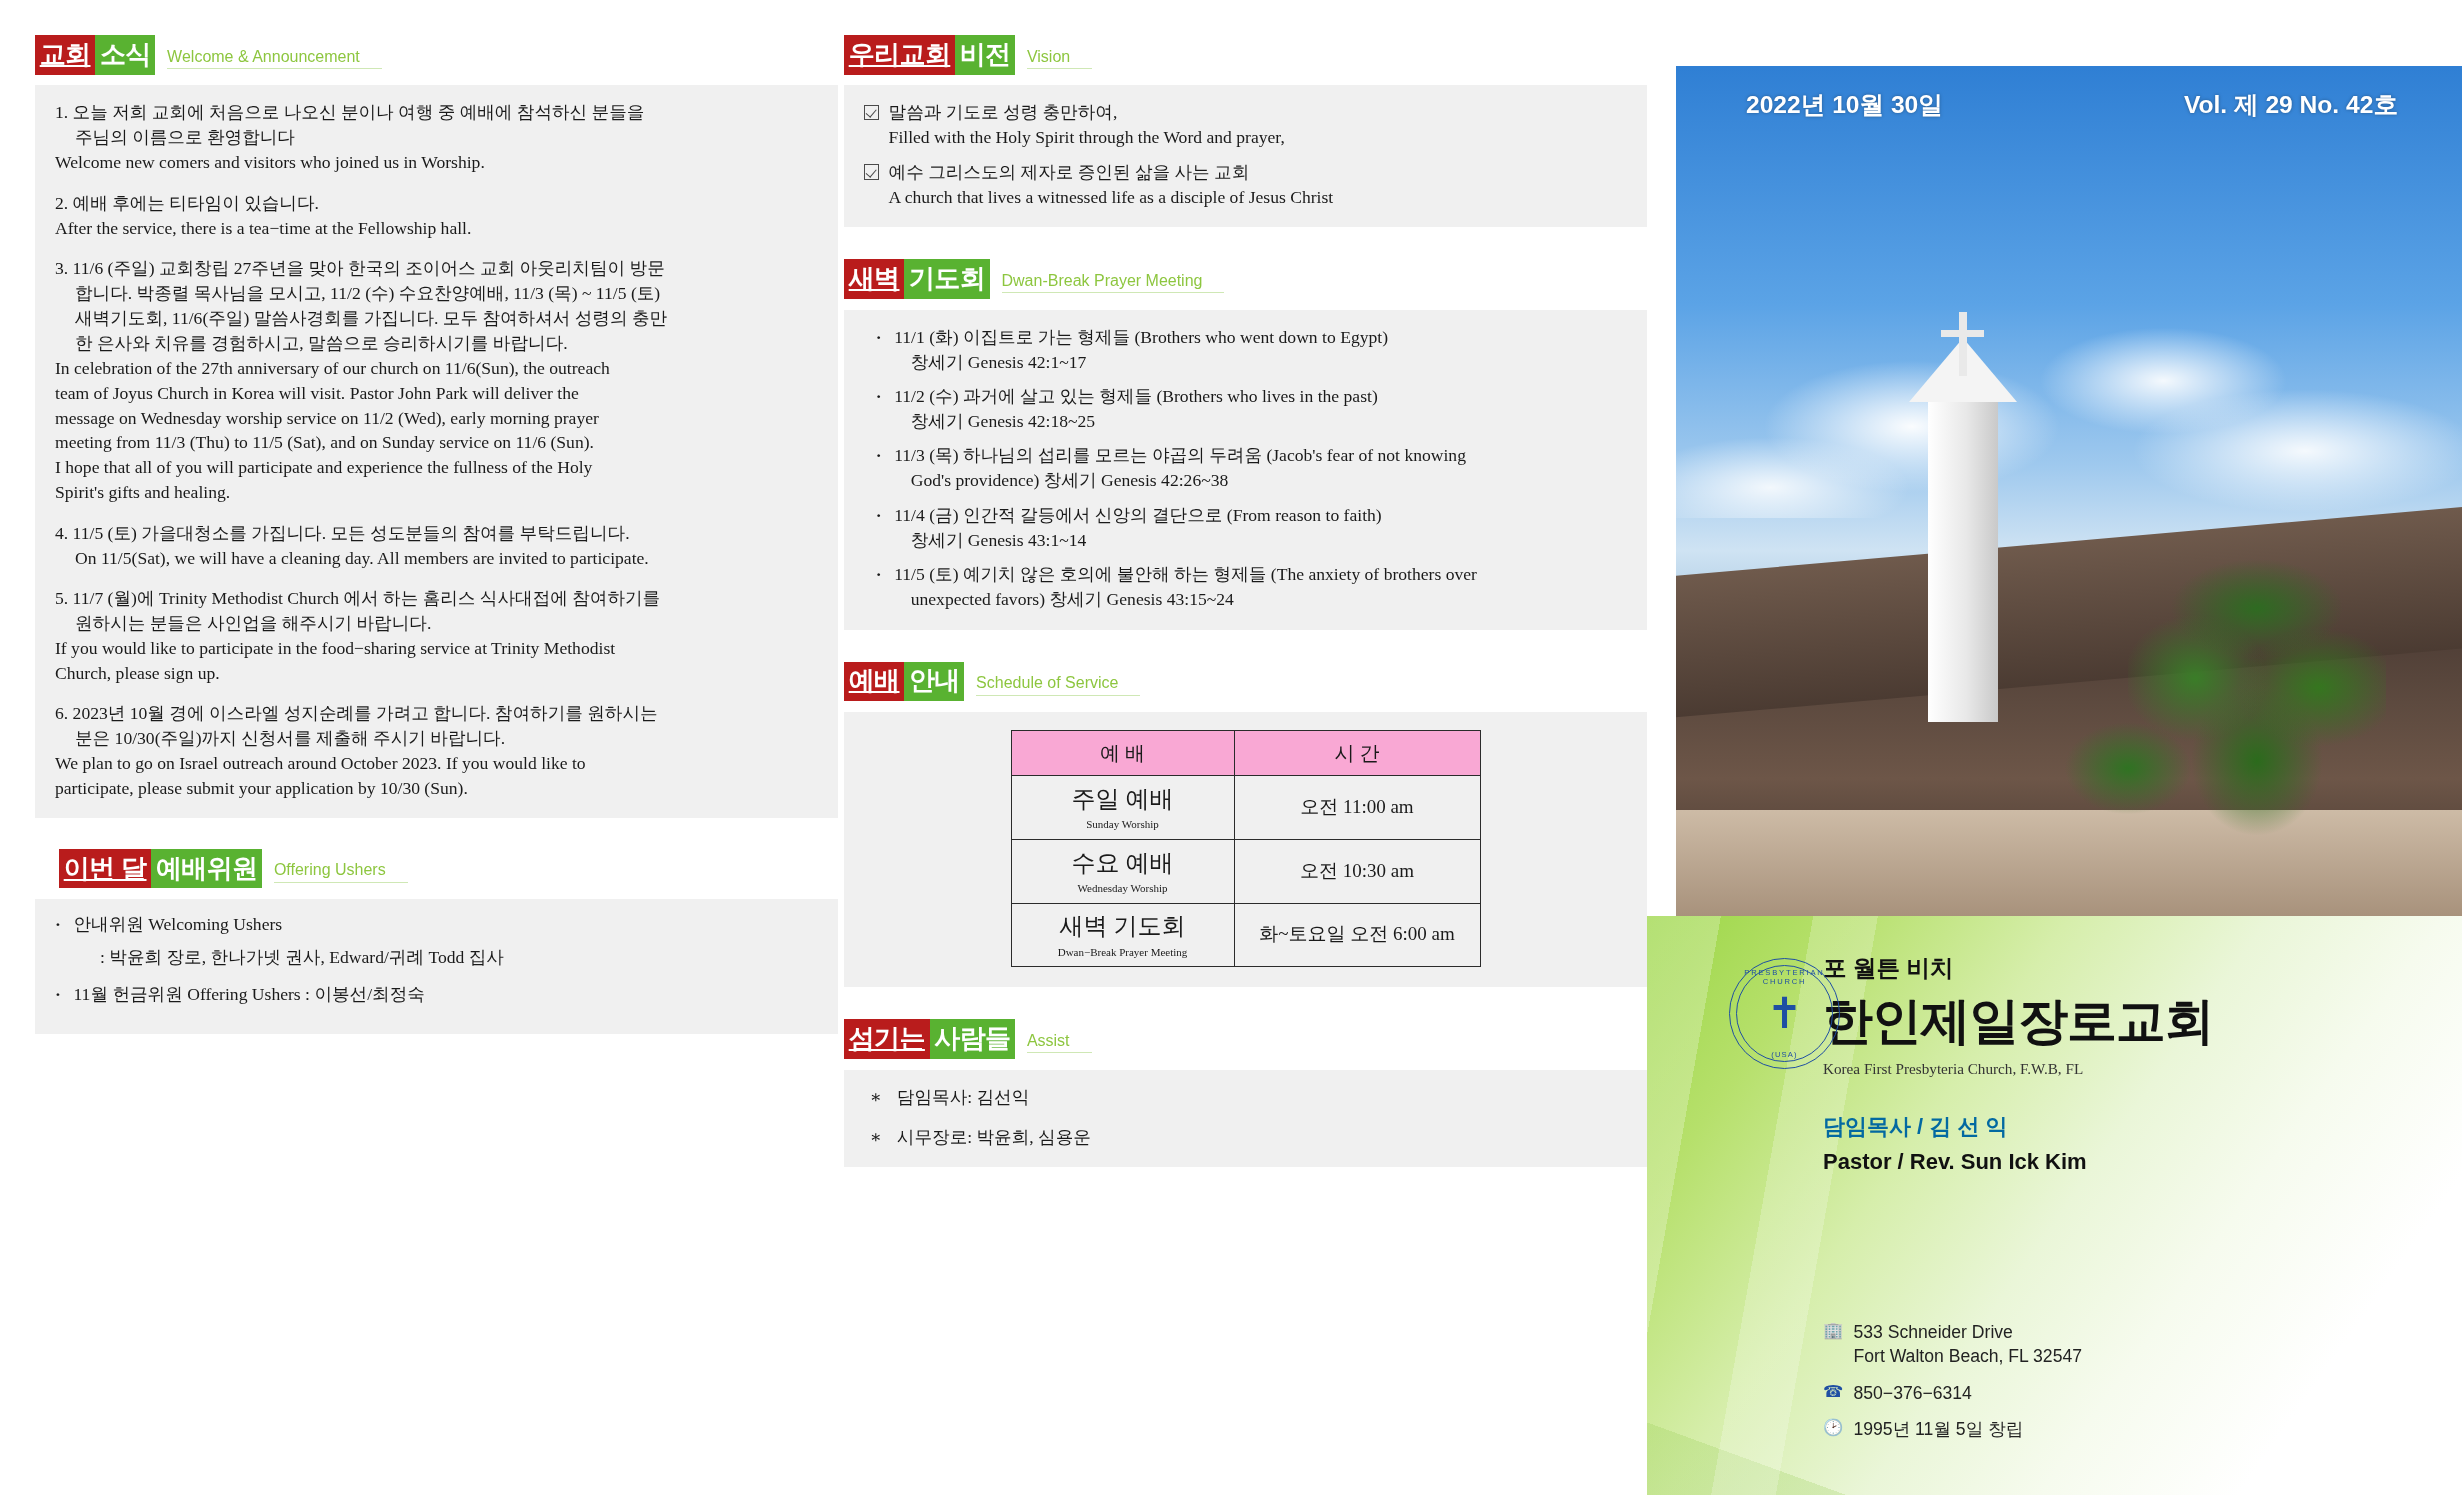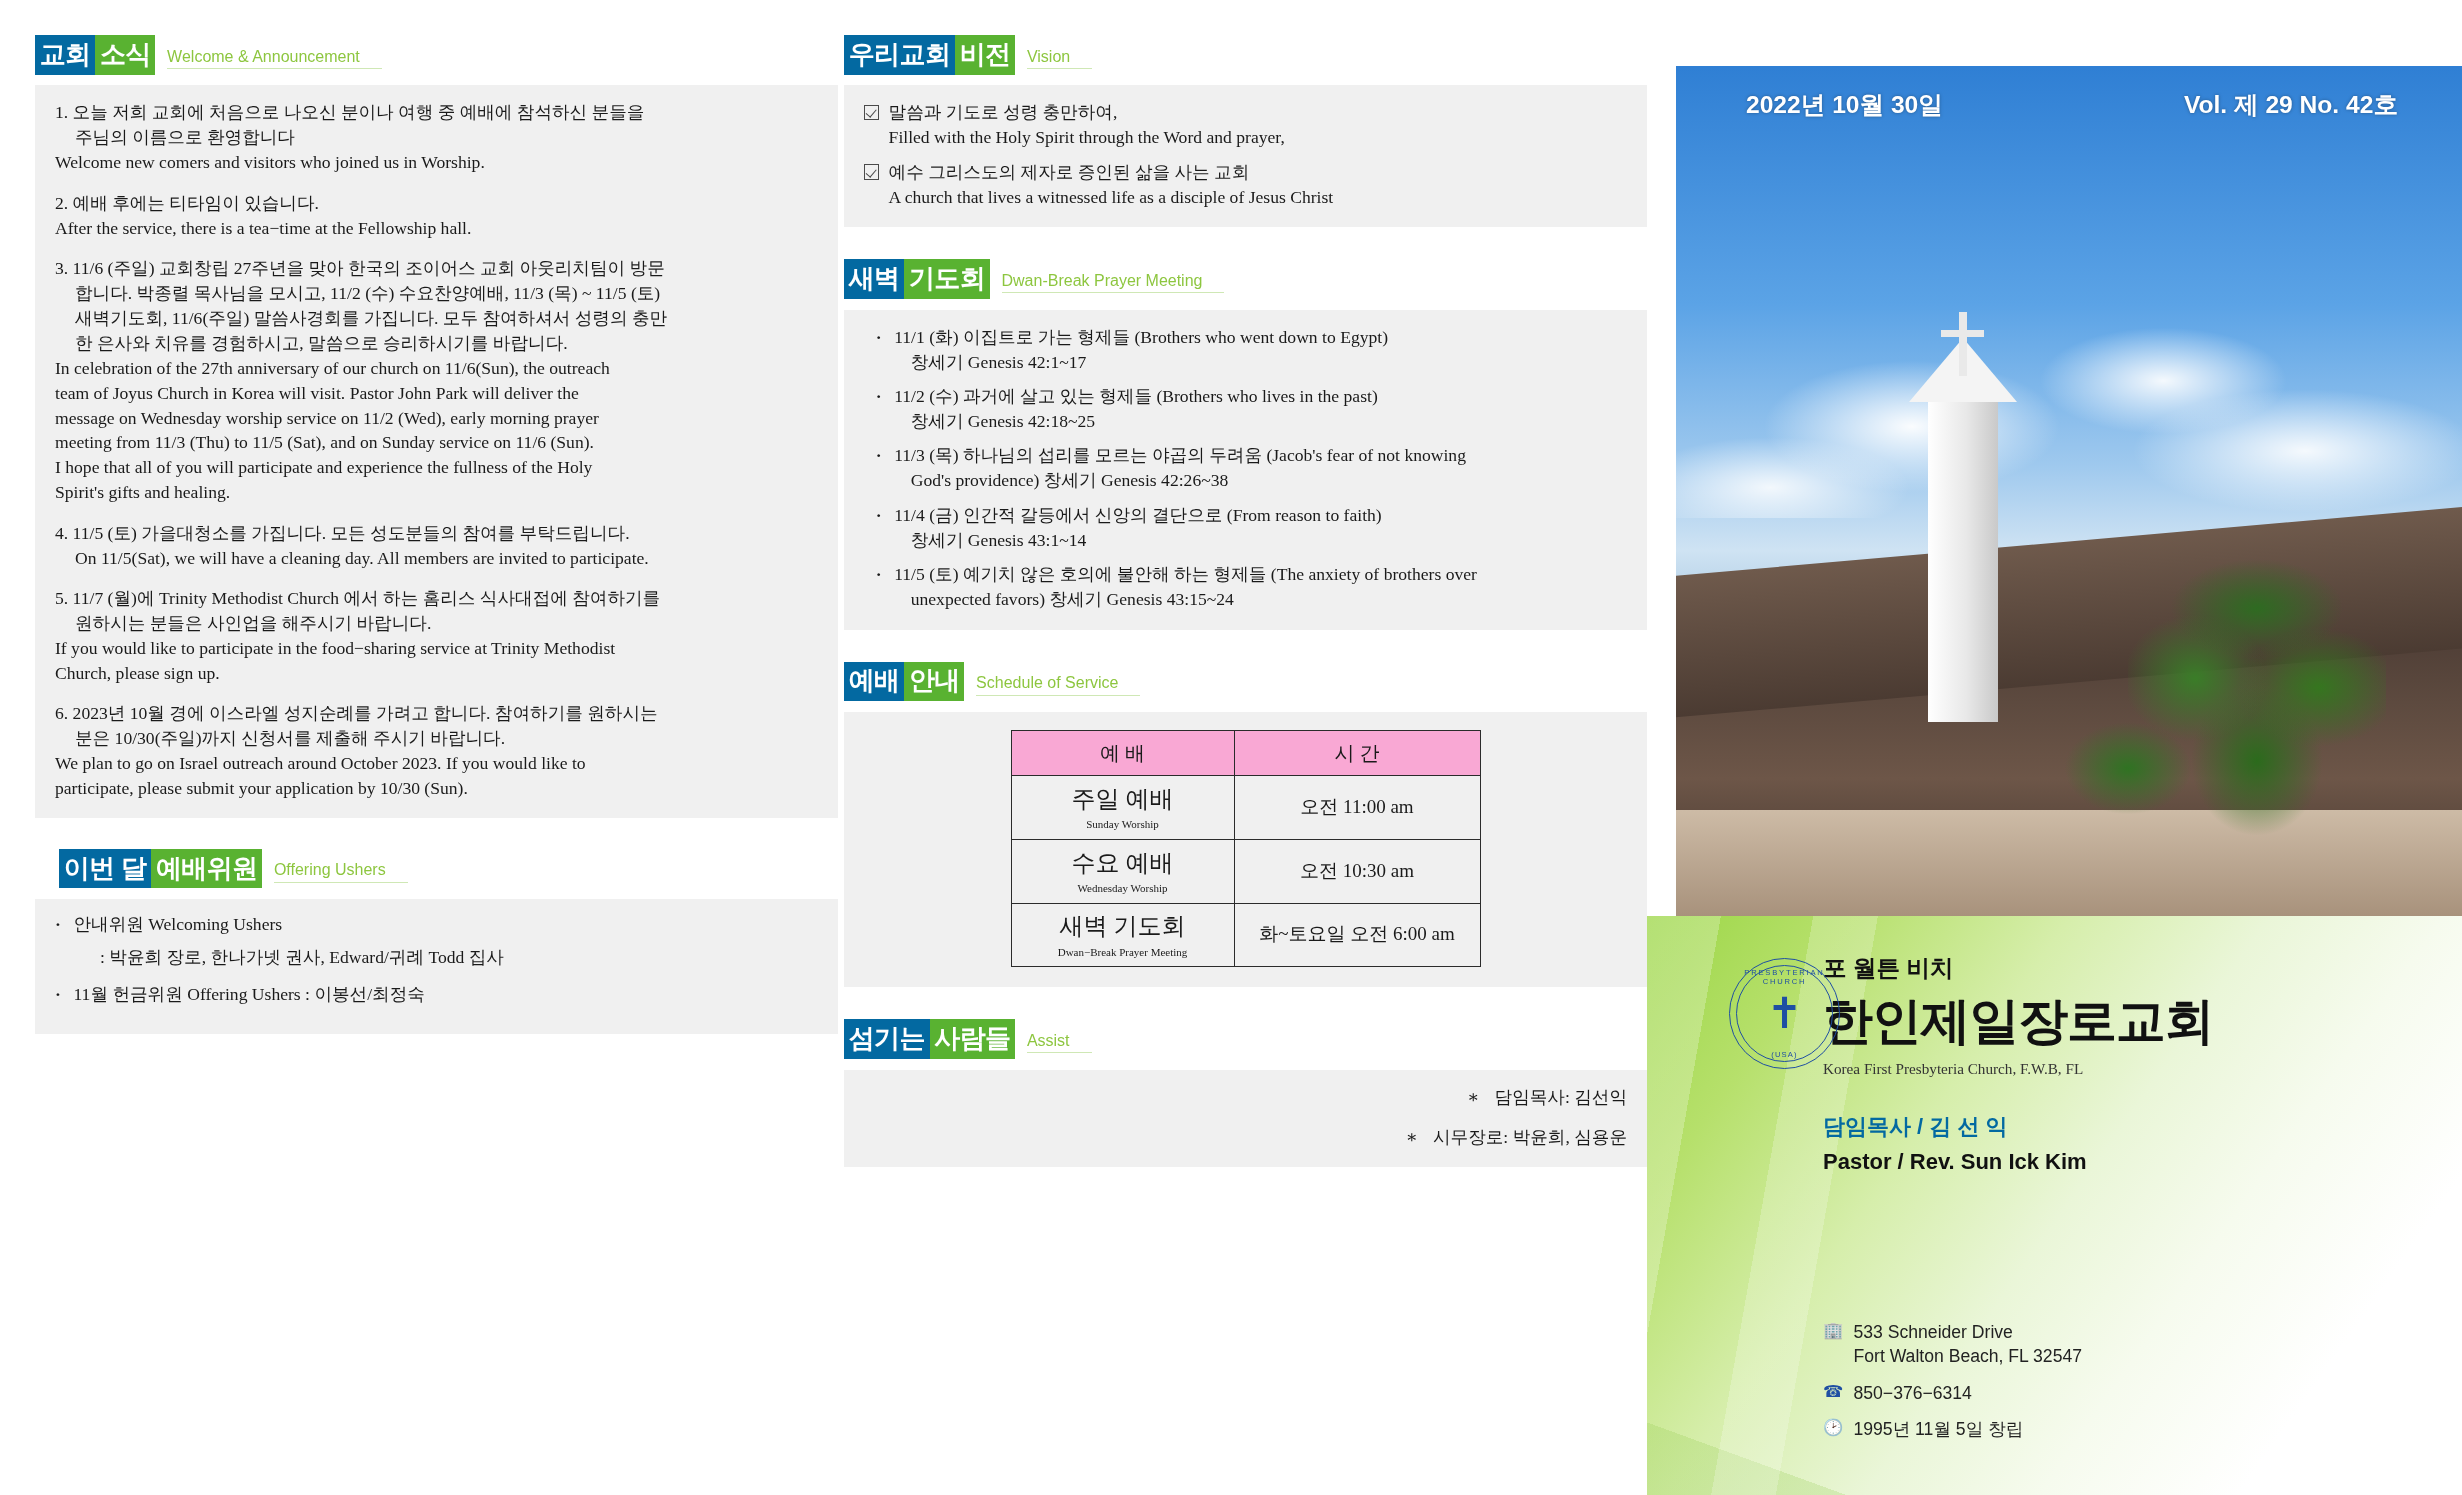--- a/index.html
+++ b/index.html
@@ -20,21 +20,21 @@
   .col-right  { position:absolute; left:1647px; top:8px;    width:815px; height:1495px;margin-top:29px; }
 
   
   .sec-head { position:relative; margin-bottom:10.6px; white-space:nowrap; }
   .sec-head .kr1, .sec-head .kr2 {
     font-family:"Liberation Sans","DejaVu Sans",sans-serif;
     font-weight:bold; font-size:26px; letter-spacing:-0.6px;
     padding:1.8px 4.7px 2.9px 4.7px; display:inline-block; vertical-align:middle;
     color:#ffffff;
   }
-  .sec-head .kr1 { background:#0369a1; }
+  .sec-head .kr1 { background:#b91c1c;text-decoration:underline; }
   .sec-head .kr2 { background:#59b231;text-align:right; }
   .sec-head .en {
     display:inline-block; vertical-align:middle;
     font-family:"Liberation Sans","DejaVu Sans",sans-serif;
     font-size:16px; color:#8dc63f; margin-left:9.4px; position:relative; top:3.5px;
     border-bottom:1.2px solid #cfe8b5; padding-bottom:2.3px; padding-right:22px;
   }
 
   
   .panel {
@@ -65,21 +65,21 @@
 
   
   .pray-row { margin-bottom:9.4px; padding-left:11.7px; }
   .bullet-dot:before { content:"\00B7"; font-weight:bold; margin-right:8.2px; }
   .pray-sub { display:block; padding-left:35px; }
 
   
   .ush-row { margin-bottom:11.7px; }
   .ush-row:before { content:"\00B7"; font-weight:bold; margin-right:8.2px; }
   .ush-sub { display:block; padding-left:45px; margin-top:8.2px; }
-  .assist-row { margin-bottom:15.2px; padding-left:5.9px;text-align:right; }
+  .assist-row { margin-bottom:15.2px; padding-left:5.9px; }
   .assist-row:before { content:"\2217"; margin-right:10.6px; font-size:17.6px; }
 
   
   .sched-wrap { padding:17.6px 0 20px 0; display:flex; justify-content:center; }
   table.sched { border-collapse:collapse; }
   table.sched th, table.sched td {
     border:1.2px solid #2b2b2b; text-align:center; vertical-align:middle;
   }
   table.sched th { background:#f9a8d4; font-size:20px; padding:8.2px 0; font-weight:normal; }
   table.sched td { padding:5.9px 0; }

